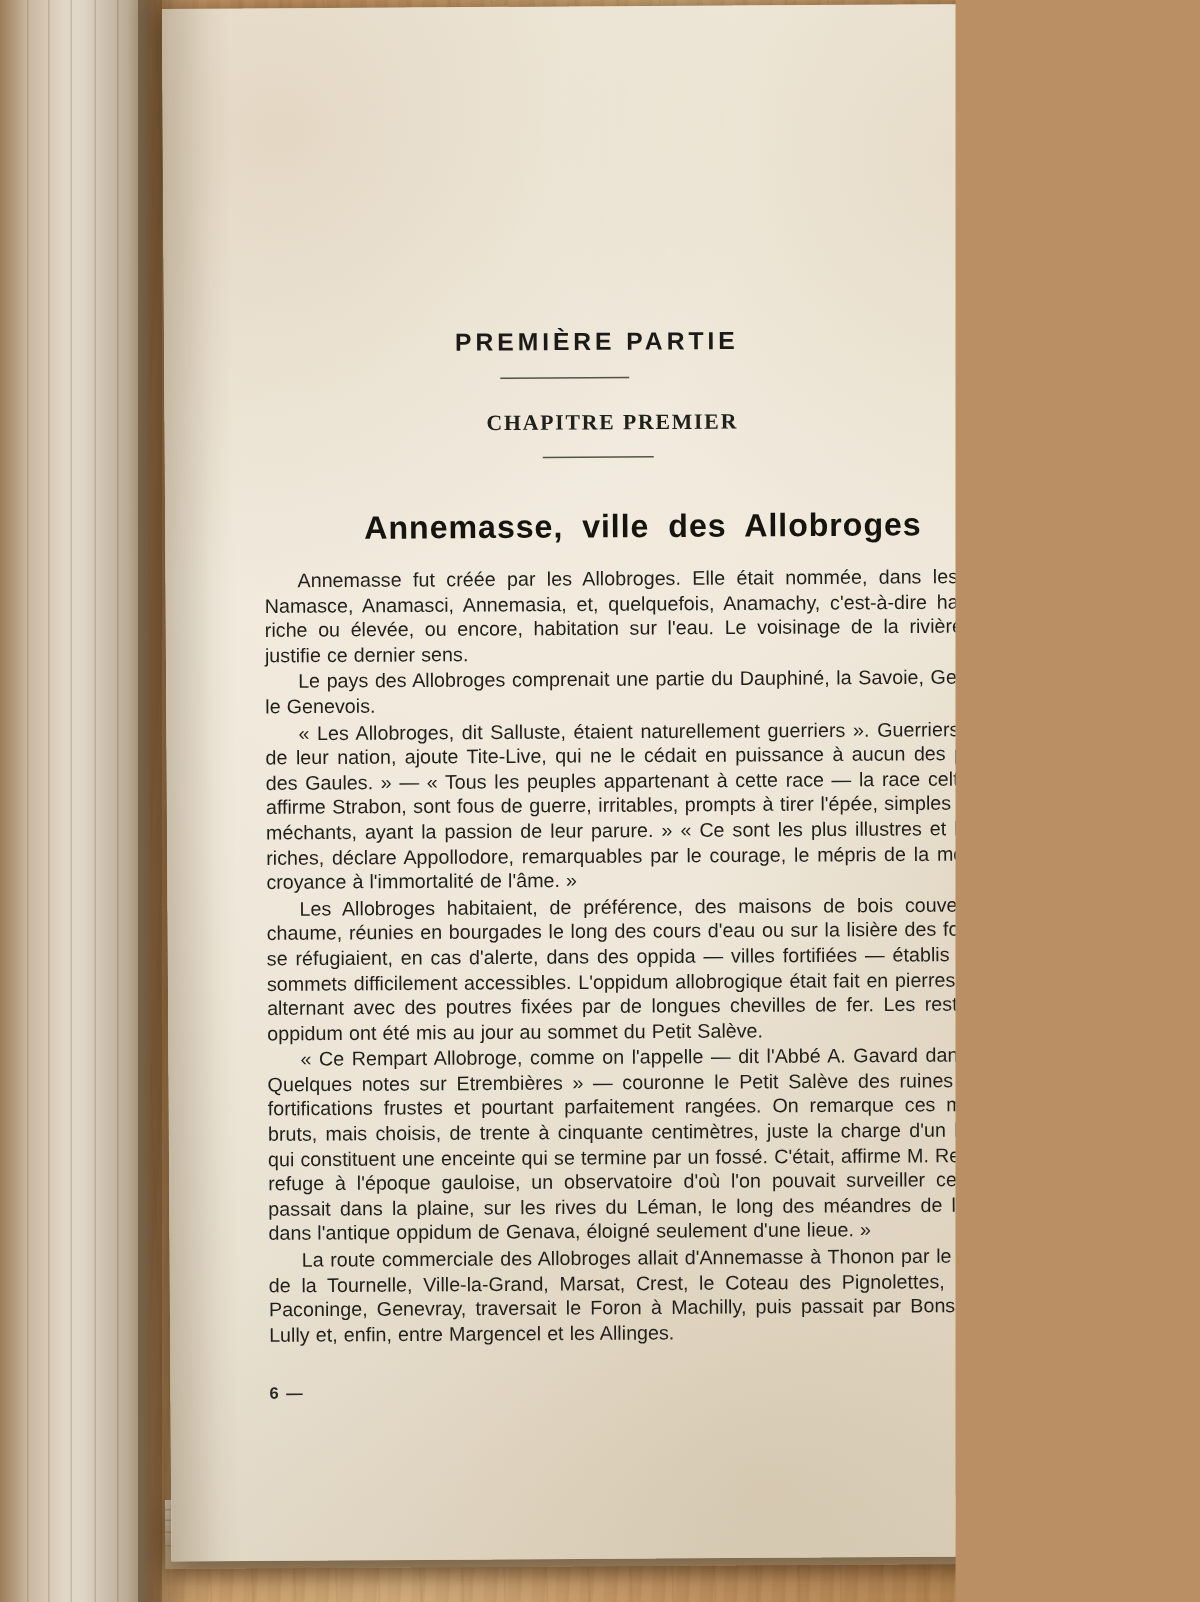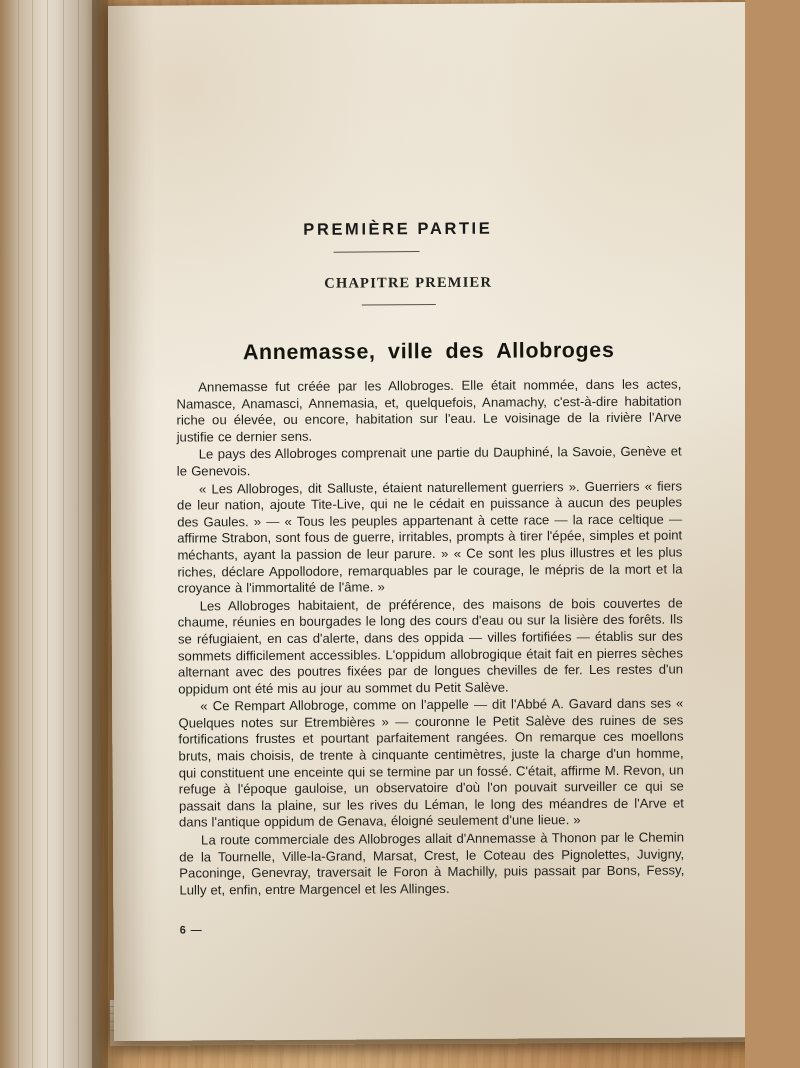--- a/index.html
+++ b/index.html
@@ -10,21 +10,21 @@
     width: 800px;
     height: 1068px;
     overflow: hidden;
     background: #b98f63;
     font-family: "Liberation Serif", serif;
   }
 
   
   .scene {
     position: relative;
-    width: 745px;
+    width: 637px;
     height: 1068px;
     background:
       linear-gradient(100deg, #c79a6c 0%, #c0915f 25%, #cda878 55%, #bb8d5e 80%, #b0824f 100%);
     overflow: hidden;
   }
   
   .wood-grain {
     position: absolute;
     inset: 0;
     background:

